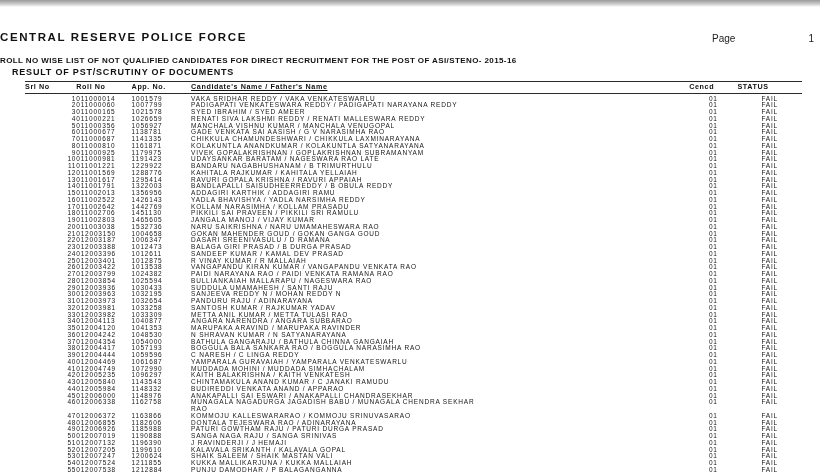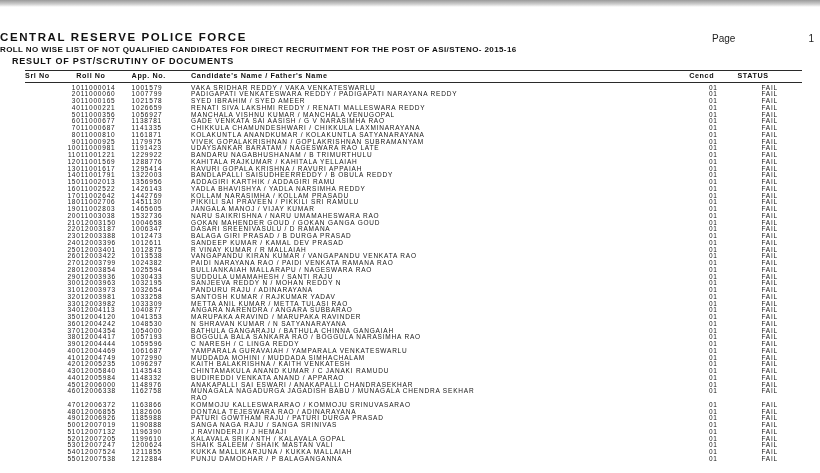--- a/index.html
+++ b/index.html
@@ -14,21 +14,21 @@
   }
   .scan-top-edge{
     position:absolute;top:0;left:0;right:0;height:7px;
     background:linear-gradient(#9a9a9a,#cfcfcf 60%,#ffffff);
   }
   .doc-header{position:relative;padding-top:31px;text-align:left;}
   .doc-title{
     font-size:11.5px;font-weight:700;letter-spacing:1.6px;line-height:13px;color:#111;
   }
   .doc-subtitle1{
-    font-size:8px;font-weight:700;letter-spacing:0.4px;line-height:10px;margin-top:1px;color:#111;
+    font-size:8px;font-weight:700;letter-spacing:0.4px;line-height:10px;margin-top:12px;color:#111;
   }
   .doc-subtitle2{
     font-size:9px;font-weight:700;letter-spacing:0.8px;line-height:10px;margin-top:1px;color:#111;padding-left:12px;
   }
   .page-info{
     position:absolute;top:33px;right:6px;width:102px;
     display:flex;justify-content:space-between;
     font-size:10px;font-weight:400;color:#222;
   }
   table.results{
@@ -52,21 +52,21 @@
     font-size:6.5px;font-weight:400;color:#161616;
     padding:0;line-height:6.75px;
     letter-spacing:0.8px;
     vertical-align:top;
     overflow:hidden;
   }
   tbody tr:first-child td{padding-top:2px;}
   .col-srl{width:50px;margin-top:31px;}
   .col-roll{width:54px;}
   .col-app{width:58px;}
-  .col-name{width:486px;}
+  .col-name{width:486px;text-decoration:underline;}
   .col-cencd{width:47px;}
   .col-status{width:63px;}
   th.col-srl{text-align:right;padding-right:8px;}
   td.c-srl{text-align:right;padding-right:8px;}
   td.c-roll,td.c-app{letter-spacing:1.2px;white-space:nowrap;}
   td.c-name .namewrap{display:inline-block;max-width:296px;}
   th.col-cencd, td.c-cencd{text-align:center;margin-left:12px;}
   th.col-status, td.c-status{text-align:center;letter-spacing:1.1px;}
 </style>
 </head>

